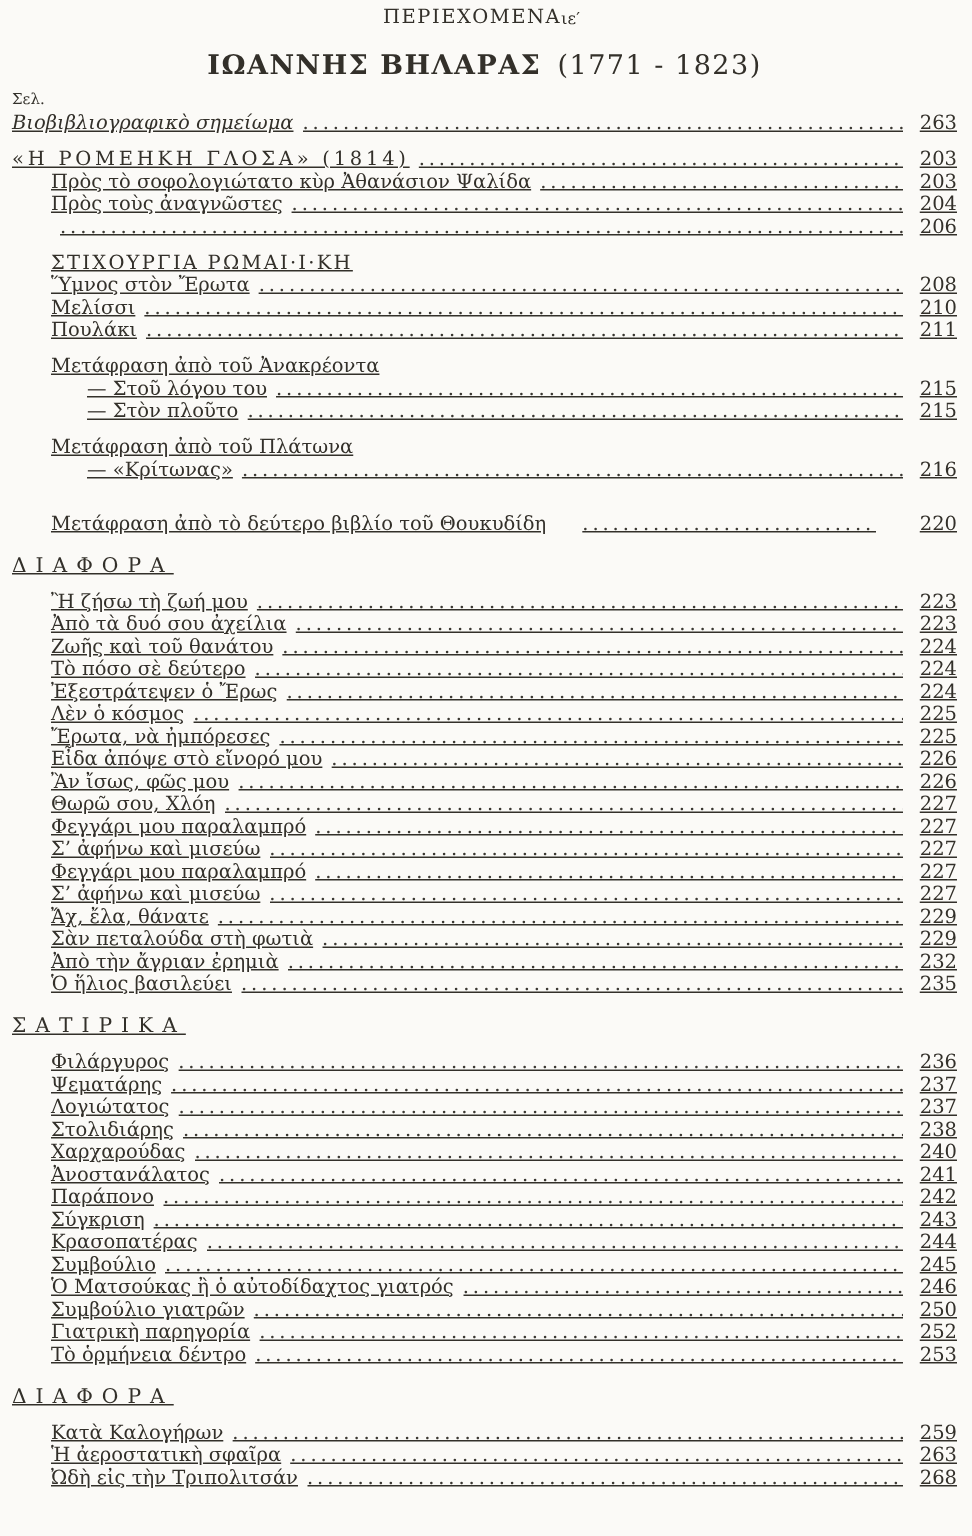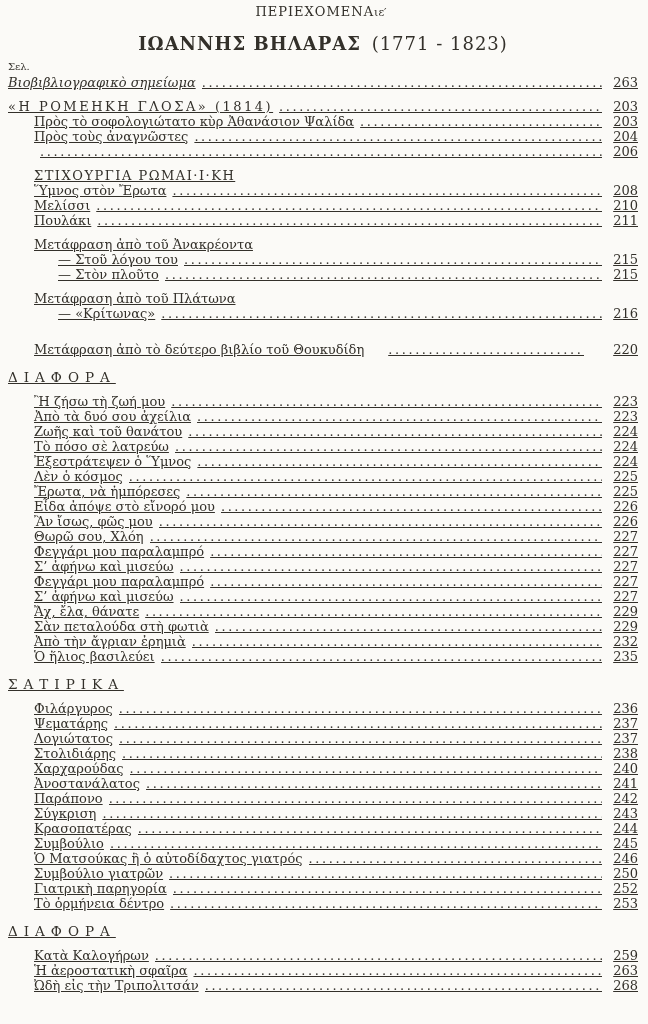--- a/index.html
+++ b/index.html
@@ -155,26 +155,26 @@
         <span class="txt">Ἀπὸ τὰ δυό σου ἀχείλια</span>
         <span class="leader"></span>
         <span class="pg">223</span>
       </div>
       <div class="row lvl1">
         <span class="txt">Ζωῆς καὶ τοῦ θανάτου</span>
         <span class="leader"></span>
         <span class="pg">224</span>
       </div>
       <div class="row lvl1">
-        <span class="txt">Τὸ πόσο σὲ λατρεύω</span>
+        <span class="txt">Τὸ πόσο σὲ δεύτερο</span>
         <span class="leader"></span>
         <span class="pg">224</span>
       </div>
       <div class="row lvl1">
-        <span class="txt">Ἐξεστράτεψεν ὁ Ὕμνος</span>
+        <span class="txt">Ἐξεστράτεψεν ὁ Ἔρως</span>
         <span class="leader"></span>
         <span class="pg">224</span>
       </div>
       <div class="row lvl1">
         <span class="txt">Λὲν ὁ κόσμος</span>
         <span class="leader"></span>
         <span class="pg">225</span>
       </div>
       <div class="row lvl1">
         <span class="txt">Ἔρωτα, νὰ ἠμπόρεσες</span>

